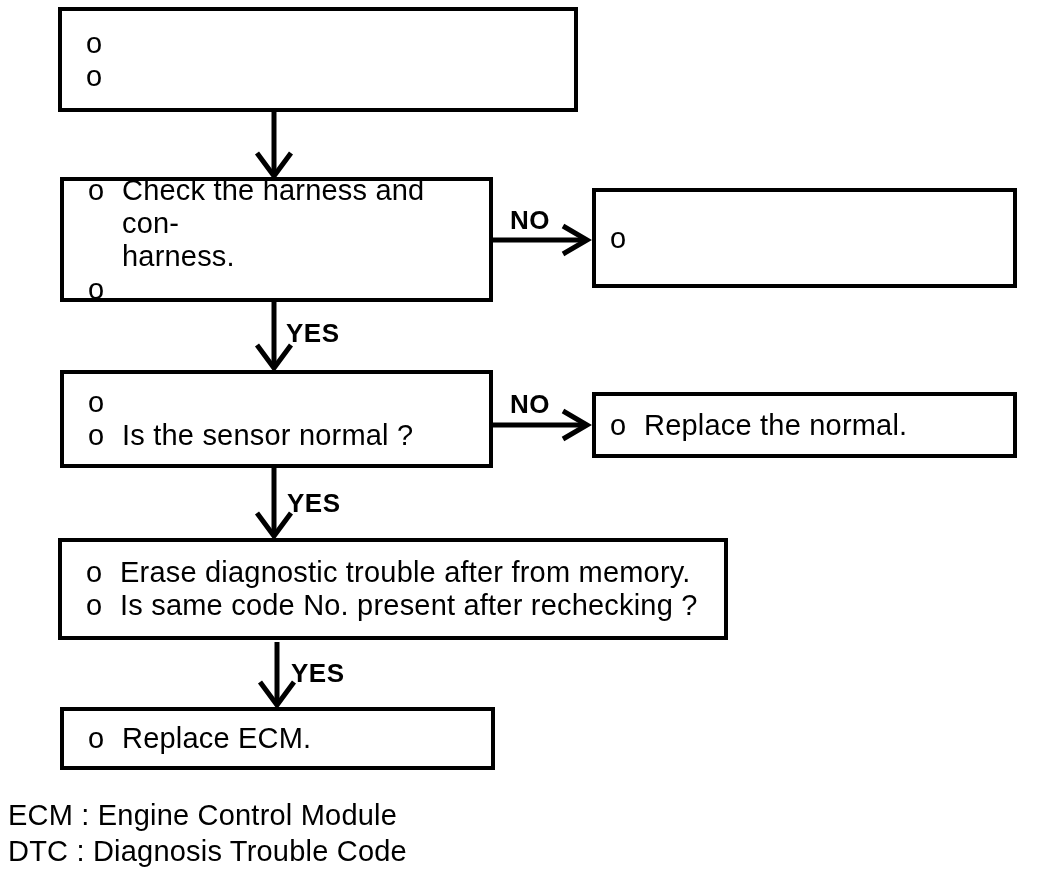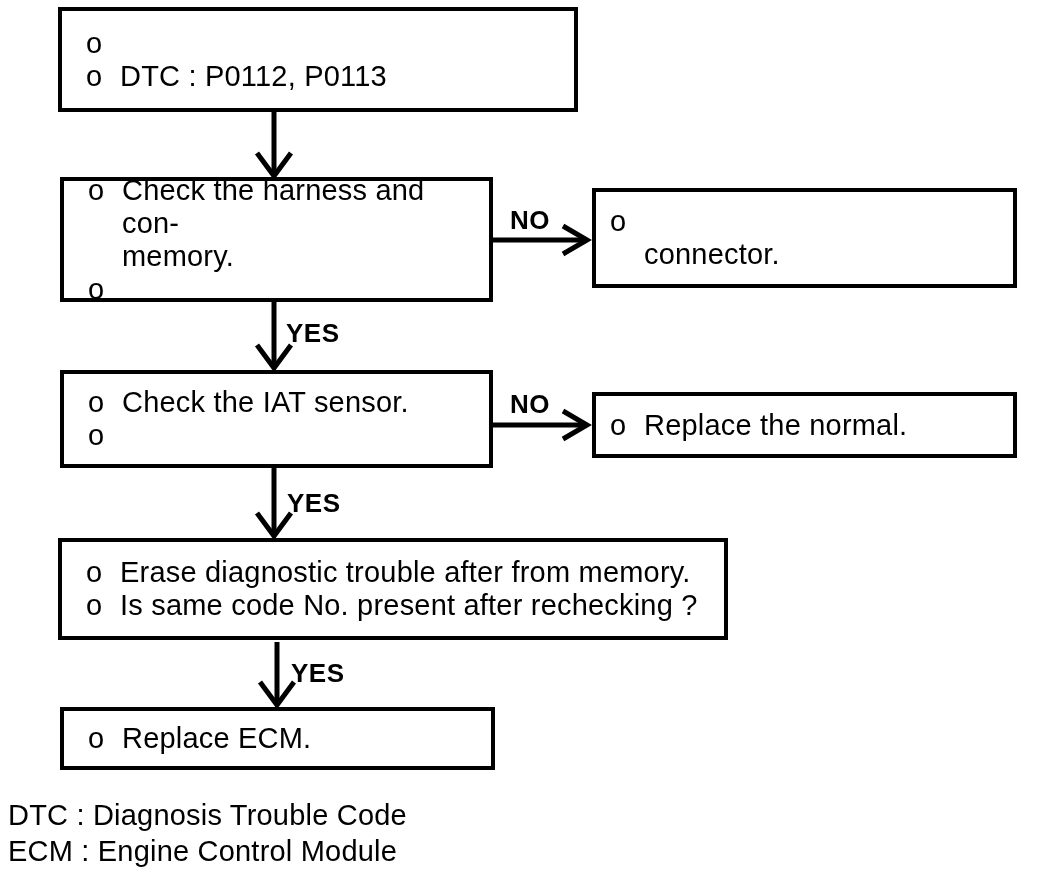--- a/index.html
+++ b/index.html
@@ -105,55 +105,50 @@
       <polyline points="260,682 277,705 294,682"></polyline>
     </g>
   </svg>
 
   <div class="flow-box box-start pad-left">
     <div class="row">
       <span class="bullet">o</span>
     </div>
     <div class="row">
       <span class="bullet">o</span>
-      <span>DTC : P0112, P0113</span>
     </div>
   </div>
 
   <div class="flow-box box-harness pad-left">
     <div class="row">
       <span class="bullet">o</span>
       <span>Check the harness and con-</span>
     </div>
     <div class="row">
       <span class="bullet"></span>
-      <span>memory.</span>
+      <span>harness.</span>
     </div>
     <div class="row">
       <span class="bullet">o</span>
     </div>
   </div>
 
   <div class="flow-box box-repair pad-left-sm">
     <div class="row">
       <span class="bullet">o</span>
     </div>
-    <div class="row">
-      <span class="bullet"></span>
-      <span>connector.</span>
-    </div>
   </div>
 
   <div class="flow-box box-iat pad-left">
     <div class="row">
       <span class="bullet">o</span>
-      <span>Check the IAT sensor.</span>
     </div>
     <div class="row">
       <span class="bullet">o</span>
+      <span>Is the sensor normal ?</span>
     </div>
   </div>
 
   <div class="flow-box box-sensor pad-left-sm">
     <div class="row">
       <span class="bullet">o</span>
       <span>Replace the normal.</span>
     </div>
   </div>
 
@@ -175,17 +170,17 @@
     </div>
   </div>
 
   <div class="edge-label lbl-no1">NO</div>
   <div class="edge-label lbl-yes1">YES</div>
   <div class="edge-label lbl-no2">NO</div>
   <div class="edge-label lbl-yes2">YES</div>
   <div class="edge-label lbl-yes3">YES</div>
 
   <div class="legend">
+    <div>ECM : Engine Control Module</div>
     <div>DTC : Diagnosis Trouble Code</div>
-    <div>ECM : Engine Control Module</div>
   </div>
 
 </div>
 
 </body></html>

